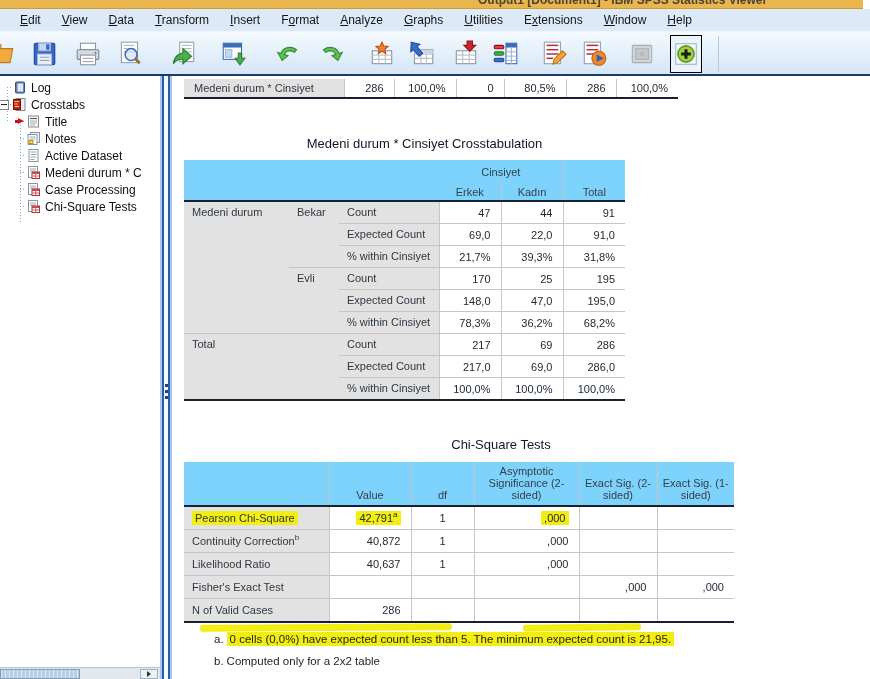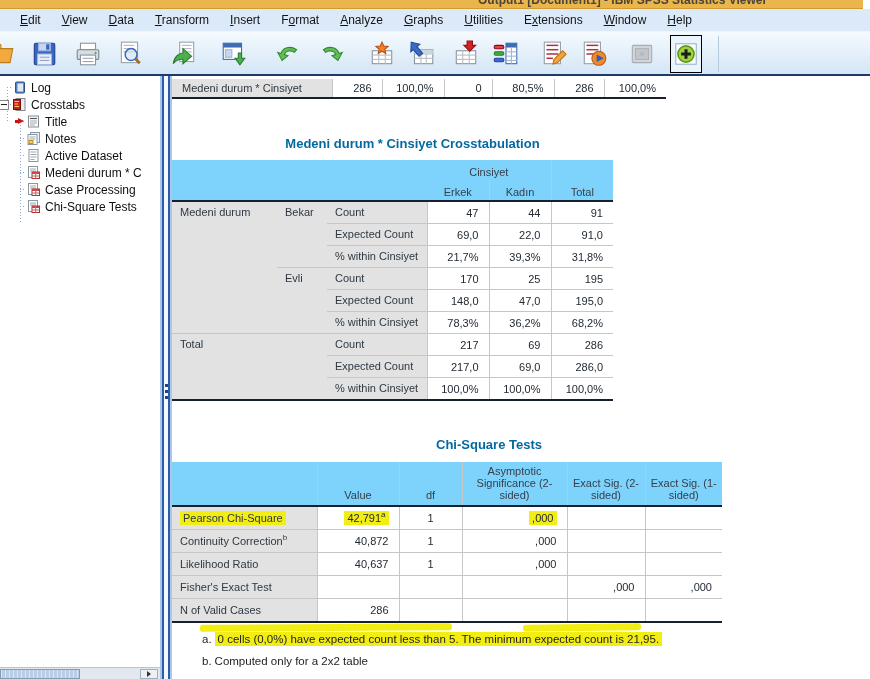--- a/index.html
+++ b/index.html
@@ -66,39 +66,39 @@
         border:1px solid #9fb0c0;display:flex;align-items:center;justify-content:center;}
   .tri{width:0;height:0;border-left:4px solid #333;border-top:3px solid transparent;
        border-bottom:3px solid transparent;}
 
   .splitter{position:absolute;left:160px;top:0;bottom:0;width:12px;
             background:linear-gradient(90deg,#aac6e8 0 2px,#2d5da8 2px 4px,#f4f8ff 4px 8px,#2d5da8 8px 10px,#aac6e8 10px 12px);}
   .grip{position:absolute;left:4.5px;top:308px;width:3px;height:17px;
         background-image:repeating-linear-gradient(to bottom,#1d4584 0 3px,transparent 3px 6px);}
 
   .content{position:absolute;left:172px;top:0;right:0;bottom:0;background:#fff;
-           overflow:hidden;padding-left:0;}
+           overflow:hidden;padding-left:12px;}
 
   
   table.spss{border-collapse:collapse;font-size:11px;color:#2e3842;table-layout:fixed;}
   table.spss th{font-weight:normal;}
   .lbl{background:#e2e2e2;text-align:left;padding:4px 8px;vertical-align:top;}
   .val{text-align:right;padding:4px 10px 4px 4px;border-left:1px solid #c6c6c6;
        background:#fff;color:#222a33;}
   .ctr{text-align:center;padding:4px;border-left:1px solid #c6c6c6;color:#222a33;}
   .nb{border:none;background:#7dd3fc;}
   .vl{border-left:1px solid #c6c6c6;}
   .hb{border-bottom:2px solid #16202e;}
   tr.bt > td, tr.bt > th{border-top:1px solid #c6c6c6;}
 
   .t-case{margin-top:3px;border-bottom:2px solid #16202e;}
   .t-case .lbl{padding:3px 8px 3px 10px;}
   .t-case .val{padding-top:3px;padding-bottom:3px;}
 
-  .ttitle{font-weight:bold;font-size:13px;color:#0369a1;text-align:center;position:relative;}
+  .ttitle{font-weight:normal;font-size:13px;color:#0f172a;text-align:center;position:relative;}
   .ct{width:441px;margin-top:37px;left:20px;}
   .cht{width:550px;margin-top:36px;left:42px;}
 
   .t-cross{margin-top:9px;border-bottom:2px solid #16202e;}
   .t-cross thead td,.t-cross thead th{text-align:center;padding:2px 4px;height:16px;
         vertical-align:bottom;color:#36404d;}
   .t-cross tbody th,.t-cross tbody td{height:13px;}
 
   .t-chi{margin-top:10px;border-bottom:2px solid #16202e;}
   .t-chi thead th{text-align:center;vertical-align:bottom;padding:3px 5px 4px;color:#36404d;}

